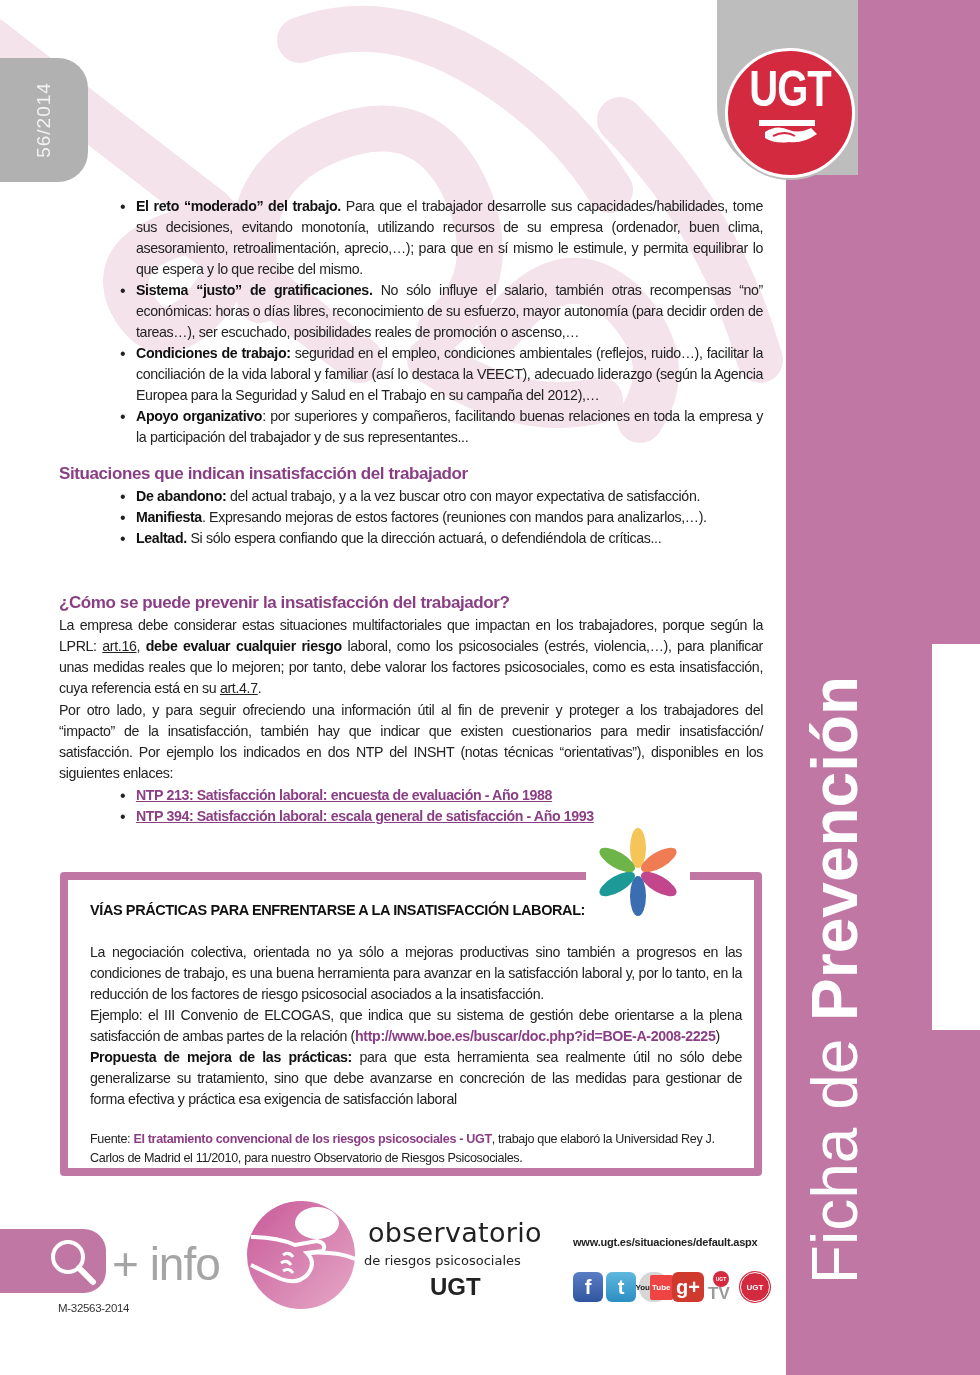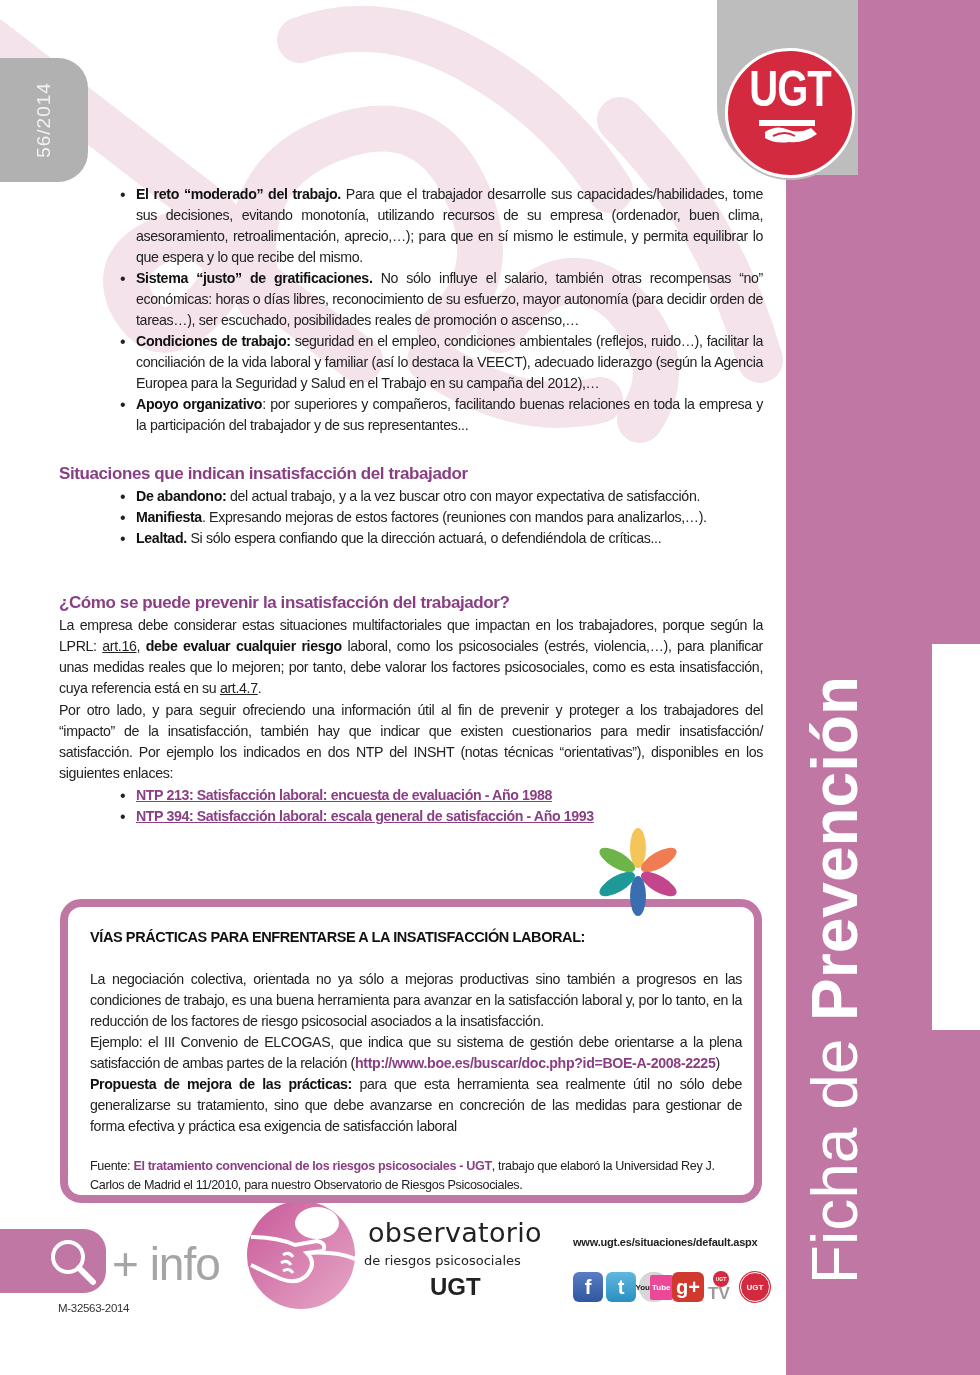--- a/index.html
+++ b/index.html
@@ -61,39 +61,39 @@
   .content { position: absolute; left: 0; top: 0; width: 786px; z-index: 4; }
   ul.bullets { margin: 0; padding: 0; list-style: none; }
   ul.bullets li {
     position: relative; padding-left: 18px; font-size: 14.2px; line-height: 21px;
     text-align: justify; letter-spacing: -0.35px;
   }
   ul.bullets li::before {
     content: "\2022"; position: absolute; left: 2px; top: 0; font-size: 16px; color: #222;
   }
   .b { font-weight: bold; color: #111; }
-  .list1 { position: absolute; left: 118px; top: 184px; width: 645px; }
+  .list1 { position: absolute; left: 118px; top: 196px; width: 645px; }
   .h-purple {
     position: absolute; color: #8a3f85; font-weight: bold; font-size: 17px;
     letter-spacing: -0.4px;
   }
   .h1 { left: 59px; top: 464px; }
   .list2 { position: absolute; left: 118px; top: 486px; width: 645px; }
   .h2 { left: 59px; top: 593px; }
   .para { position: absolute; left: 59px; width: 704px; font-size: 14.2px; line-height: 21px; text-align: justify; letter-spacing: -0.35px; }
   .p1 { top: 615px; }
   .p2 { top: 700px; }
   .u { text-decoration: underline; }
   .links { position: absolute; left: 118px; top: 785px; width: 520px; }
   .links li a { color: #8a3f85; font-weight: bold; text-decoration: underline; letter-spacing: -0.4px; }
 
   .flower { position: absolute; left: 593px; top: 826px; width: 90px; height: 92px; z-index: 6; }
   .box {
     position: absolute; left: 60px; top: 872px; width: 686px; height: 288px;
-    border: 8px solid #c077a4; border-radius: 21px; background: #fff; z-index: 5; margin-top: 27px;
+    border: 8px solid #c077a4; border-radius: 4px; background: #fff; z-index: 5;
   }
   .box-gap {
     position: absolute; left: 586px; top: 866px; width: 104px; height: 16px; background: #fff; z-index: 5;
   }
   .box-title {
     position: absolute; left: 22px; top: 22px; font-weight: bold; font-size: 14.5px;
     letter-spacing: -0.4px; color: #111;
   }
   .box-body {
     position: absolute; left: 22px; top: 62px; width: 652px; font-size: 14.2px; line-height: 21px;
@@ -120,21 +120,21 @@
   .obs-ugt { position: absolute; left: 430px; top: 1273px; font-size: 24px; font-weight: bold; color: #222; z-index: 4; }
   .web-url { position: absolute; left: 573px; top: 1236px; font-size: 11px; font-weight: bold; color: #222; z-index: 4; letter-spacing: -0.2px; }
   .social { position: absolute; left: 573px; top: 1271px; display: flex; gap: 3px; align-items: center; z-index: 4; }
   .soc {
     width: 30px; height: 30px; border-radius: 6px; color: #fff; font-weight: bold;
     display: flex; align-items: center; justify-content: center; font-size: 20px;
   }
   .fb { background: linear-gradient(#5a7ec4, #2f56a0); }
   .tw { background: linear-gradient(#5fb8de, #2b8fc2); }
   .yt { background: #d6d6d6; color: #222; font-size: 8px; flex-direction: row; line-height: 9px; border-radius: 14px; }
-  .yt .tube { background: #ec4899; color: #fff; padding: 8px 2px; border-radius: 2px; }
+  .yt .tube { background: #ef4444; color: #fff; padding: 8px 2px; border-radius: 2px; }
   .gp { background: #d03a2e; font-size: 20px; width: 32px; }
   .tv { width: 30px; height: 32px; position: relative; }
   .tv .mini { position: absolute; left: 6px; top: 0; width: 16px; height: 16px; border-radius: 50%; background: #d42a40; color: #fff; font-size: 5px; font-weight: bold; display: flex; align-items: center; justify-content: center; }
   .tv .tvtxt { position: absolute; left: 1px; top: 13px; font-size: 17px; font-weight: bold; color: #9a9a9a; }
   .ugt-small { width: 28px; height: 28px; border-radius: 50%; background: #d42a40; color: #fff; font-size: 8px; font-weight: 900; display: flex; align-items: center; justify-content: center; border: 1px solid #fff; box-shadow: 0 0 0 1px #d42a40; }
 </style>
 </head>
 <body>
 
 <svg class="wm" viewBox="0 0 790 600">

